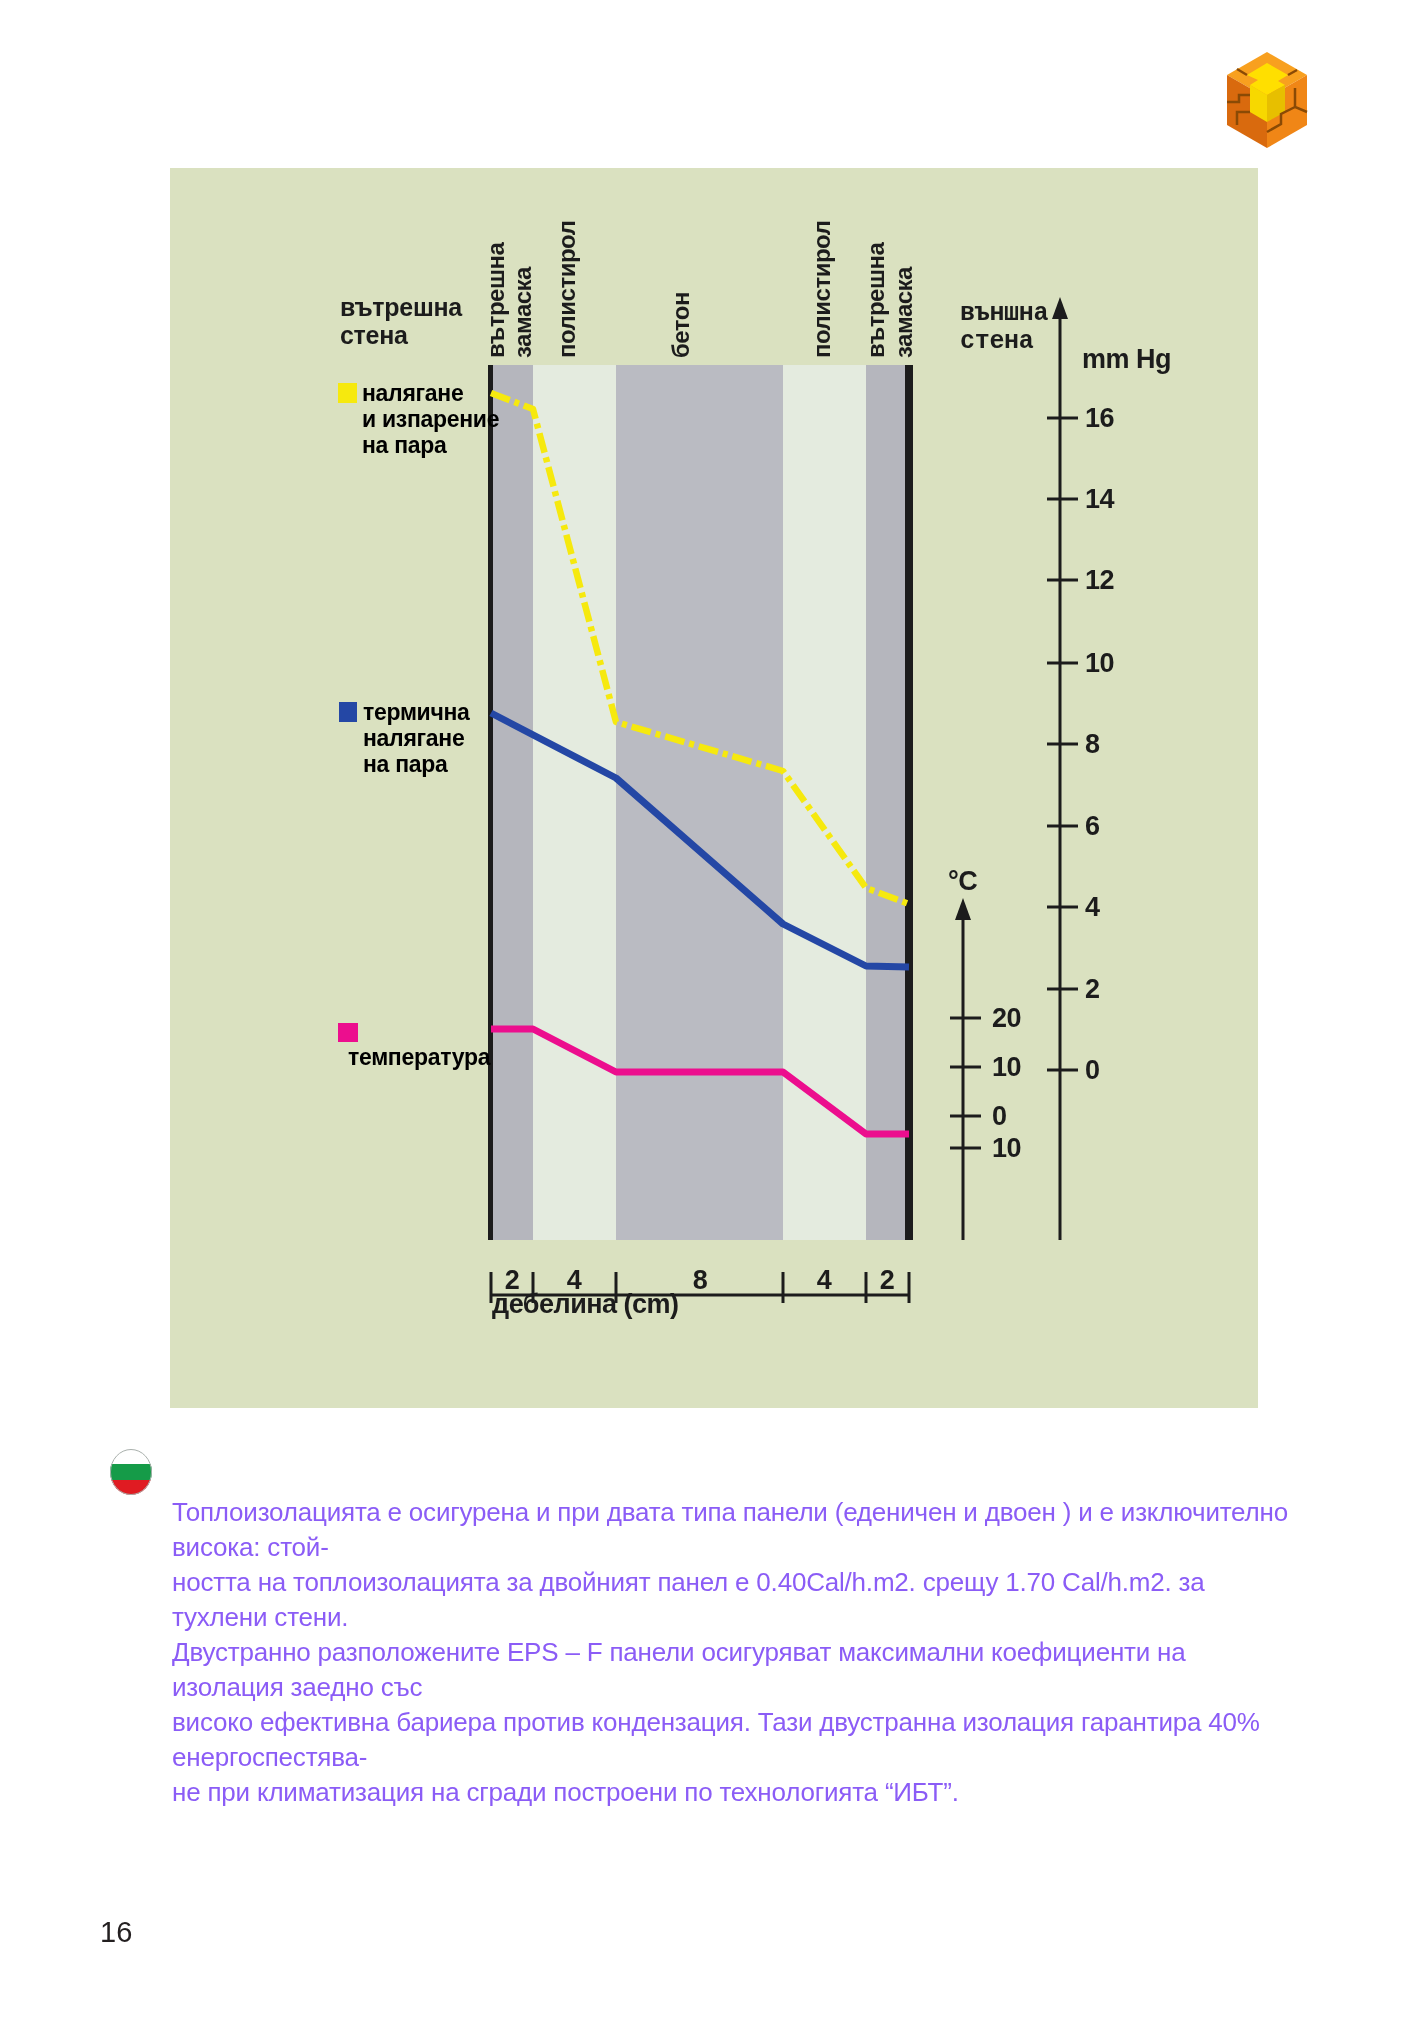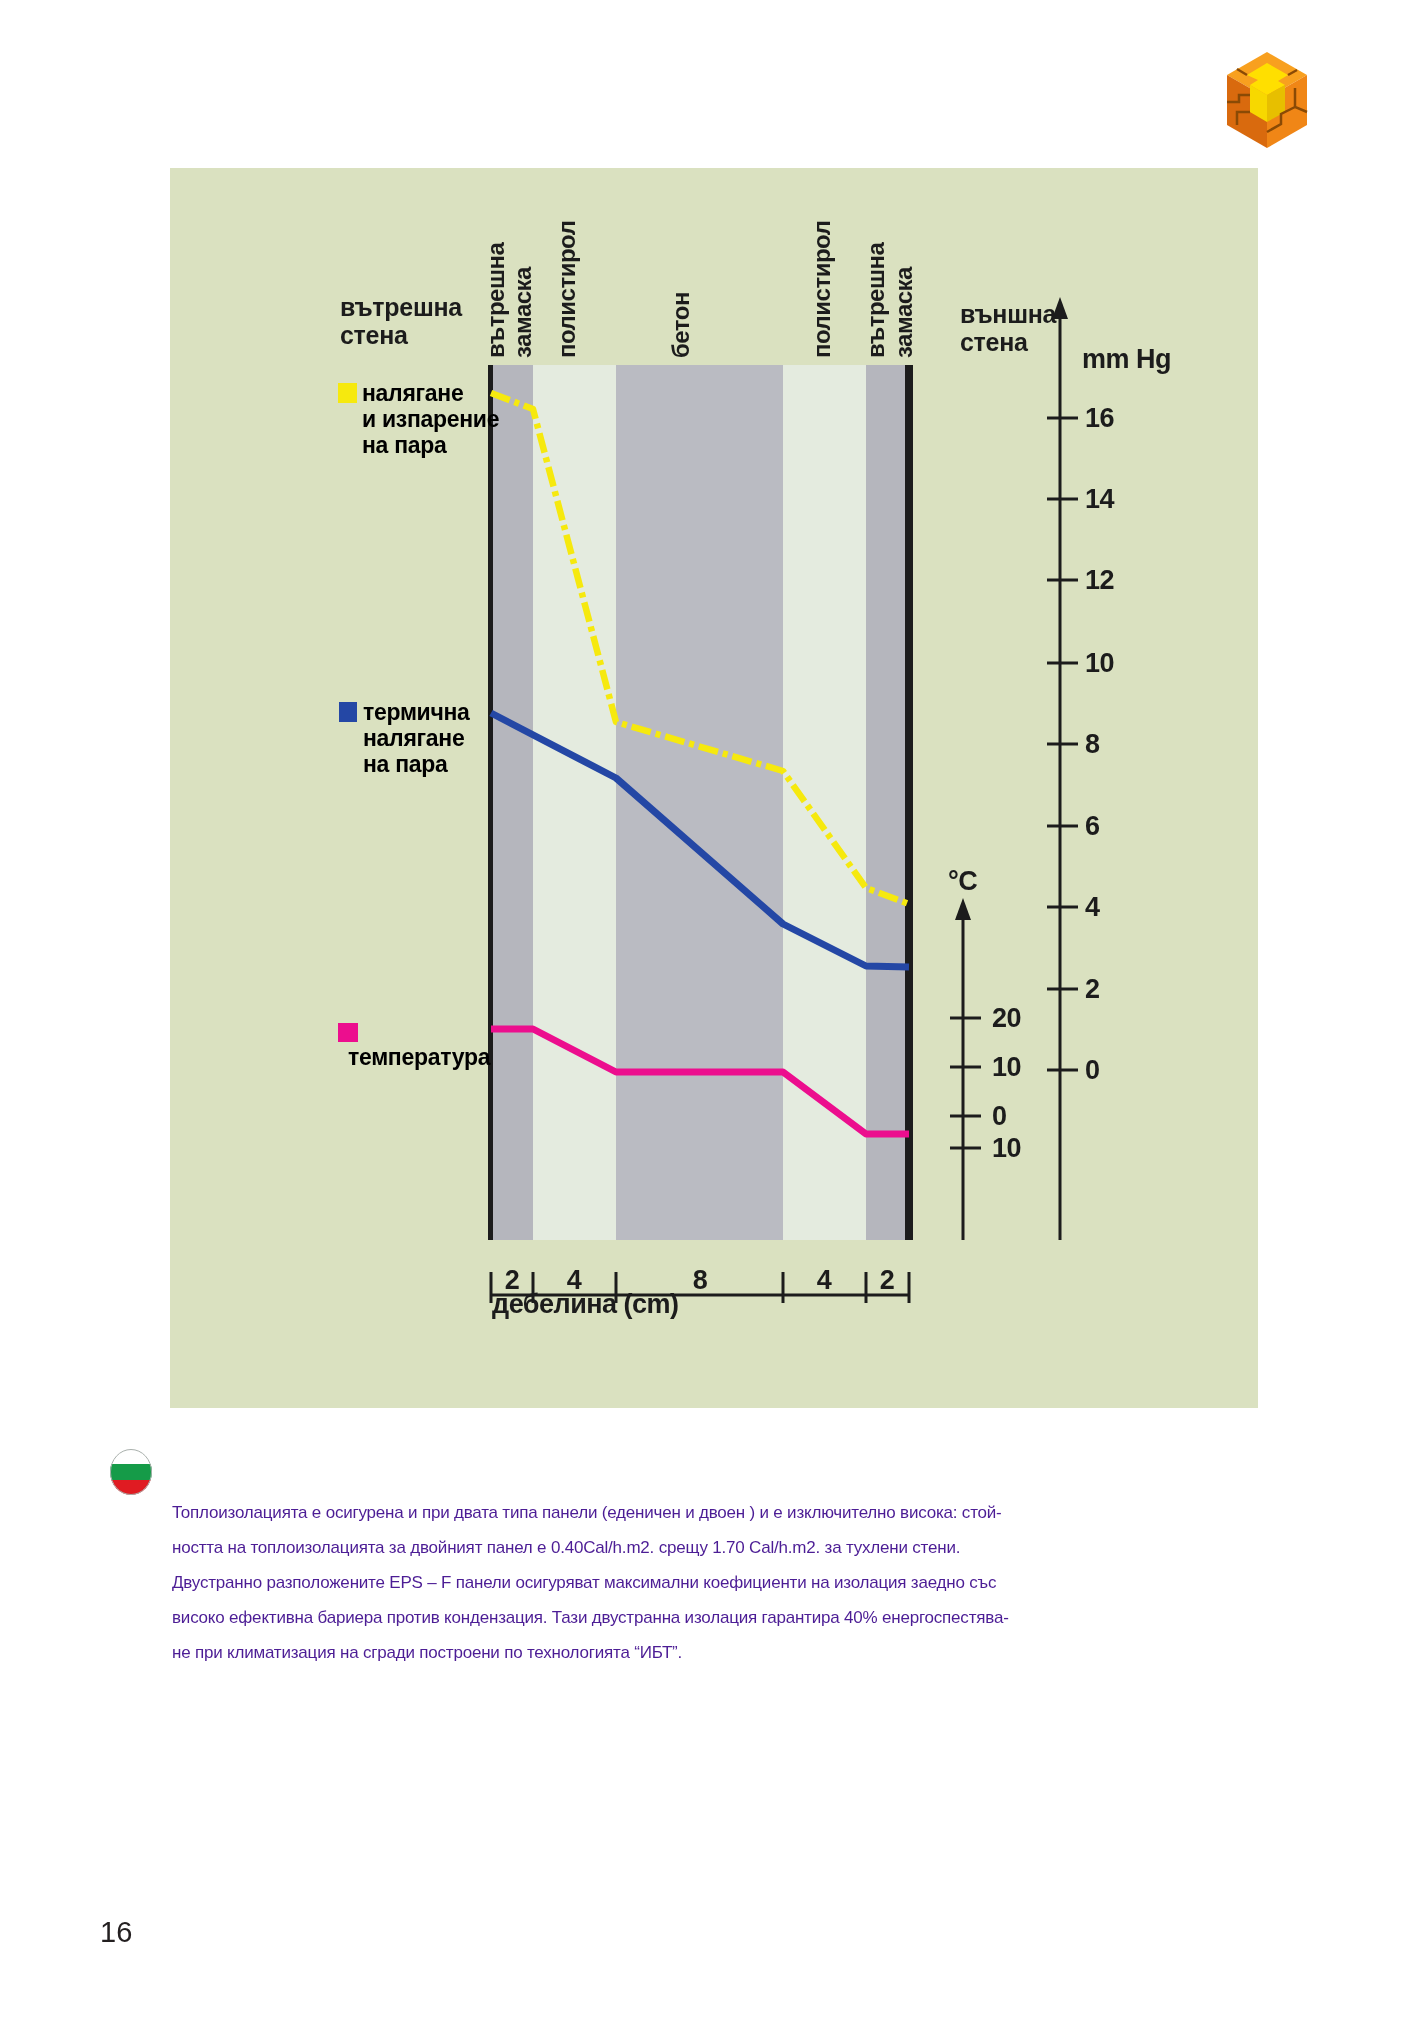--- a/index.html
+++ b/index.html
@@ -12,22 +12,22 @@
              letter-spacing:-0.5px;white-space:nowrap;color:#1c1c1c;}
   .side-label{position:absolute;font-weight:bold;font-size:25px;line-height:28px;
               letter-spacing:-0.3px;white-space:pre-line;color:#1c1c1c;}
   .legend-text{position:absolute;font-weight:bold;font-size:23px;line-height:26px;
                letter-spacing:-0.3px;white-space:pre-line;color:#000000;}
   .axis-title{position:absolute;font-weight:bold;font-size:27px;letter-spacing:-0.5px;color:#1c1c1c;}
   .tickText{font-family:"Liberation Sans",sans-serif;font-weight:bold;font-size:27px;
             letter-spacing:-0.5px;fill:#1c1c1c;}
   .doc-title{position:absolute;left:173px;top:1450px;font-weight:bold;font-size:35px;
              letter-spacing:-1px;color:#231f20;}
-  .para{position:absolute;left:172px;top:1495px;width:1120px;font-size:17px;line-height:35px;
-        letter-spacing:-0.2px;white-space:pre-line;color:#4c1d95;}
+  .para{position:absolute;left:172px;top:1495px;width:1120px;font-size:26px;line-height:35px;
+        letter-spacing:-0.2px;white-space:pre-line;color:#8b5cf6;}
   .pageno{position:absolute;left:100px;top:1916px;font-size:29px;color:#231f20;}
   .logo{position:absolute;left:1225px;top:50px;}
   .flag{position:absolute;left:109px;top:1448px;}
 </style>
 </head>
 <body>
 
 <div class="page">
 
   <svg class="logo" width="84" height="100" viewBox="0 0 84 100">
@@ -55,21 +55,21 @@
       <div style="position: absolute; left: 735px; top: 197px; width: 8px; height: 875px; background: rgb(28, 28, 28);"></div>
       <div class="rot-label" style="position: absolute; left: 311px;">вътрешна</div>
       <div class="rot-label" style="position: absolute; left: 338px;">замаска</div>
       <div class="rot-label" style="position: absolute; left: 382px;">полистирол</div>
       <div class="rot-label" style="position: absolute; left: 496px;">бетон</div>
       <div class="rot-label" style="position: absolute; left: 637px;">полистирол</div>
       <div class="rot-label" style="position: absolute; left: 691px;">вътрешна</div>
       <div class="rot-label" style="position: absolute; left: 719px;">замаска</div>
       <div class="side-label" style="position: absolute; left: 170px; top: 125px;">вътрешна
 стена</div>
-      <div class="side-label" style="position: absolute; left: 790px; top: 132px;">външна
+      <div class="side-label" style="position: absolute; left: 790px; top: 132px; font-family: Liberation Mono, monospace;">външна
 стена</div>
       <div style="position: absolute; left: 168px; top: 215px; width: 19px; height: 20px; background: rgb(246, 233, 14);"></div>
       <div class="legend-text" style="position: absolute; left: 192px; top: 212px;">налягане
 и изпарение
 на пара</div>
       <div style="position: absolute; left: 169px; top: 534px; width: 18px; height: 20px; background: rgb(36, 71, 165);"></div>
       <div class="legend-text" style="position: absolute; left: 193px; top: 531px;">термична
 налягане
 на пара</div>
       <div style="position: absolute; left: 168px; top: 855px; width: 20px; height: 19px; background: rgb(236, 14, 142);"></div>

